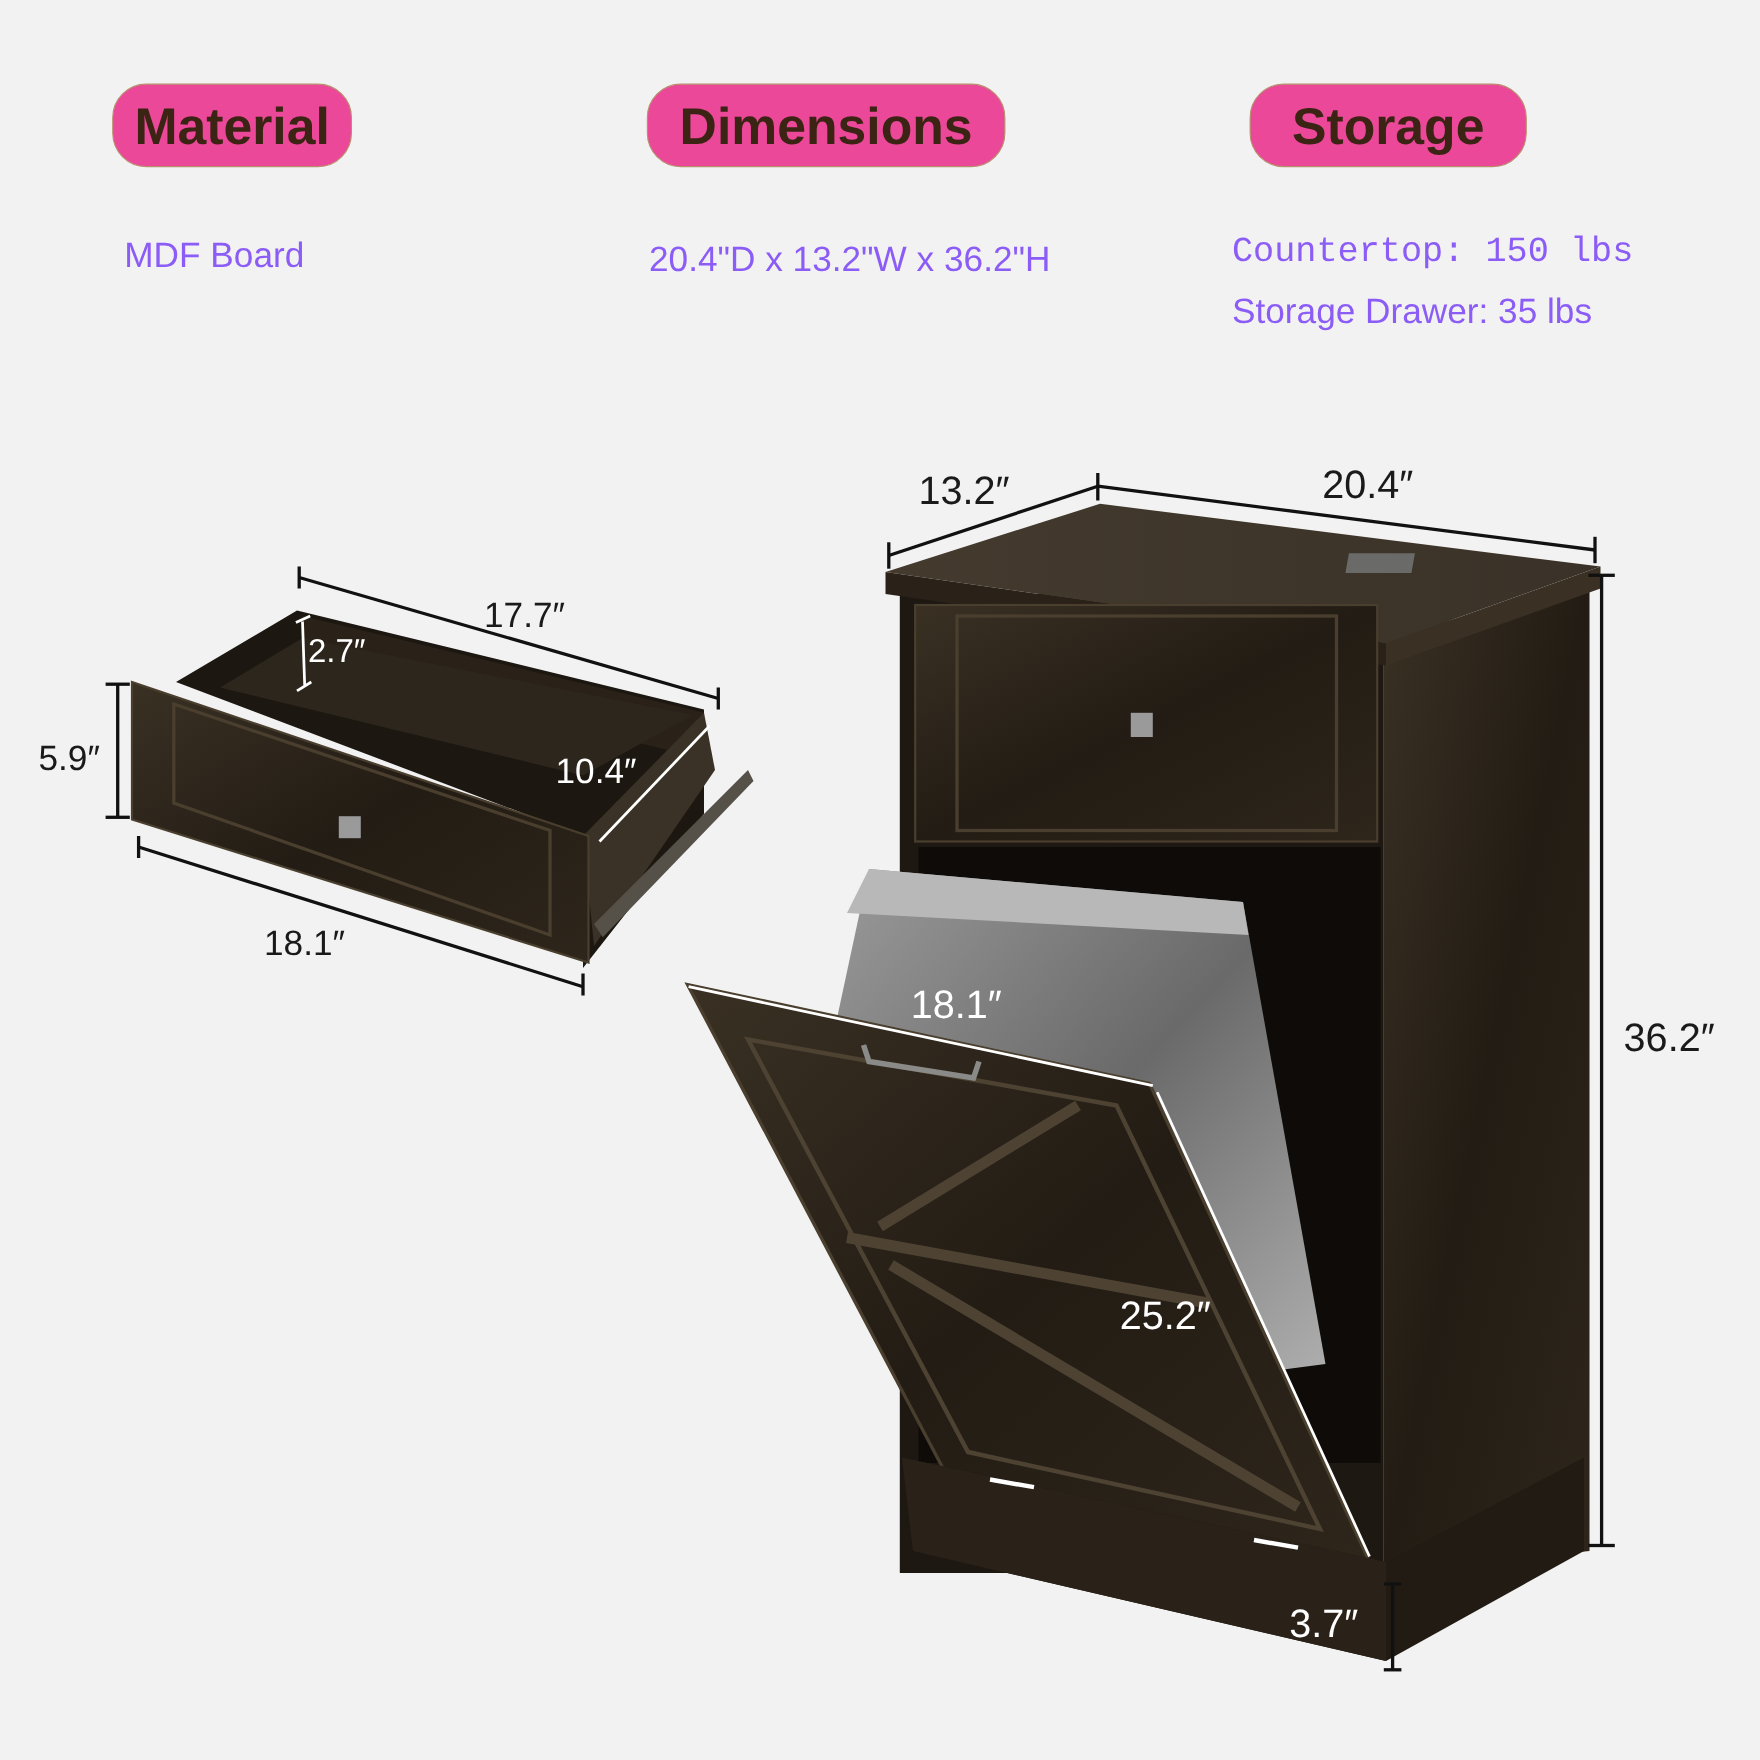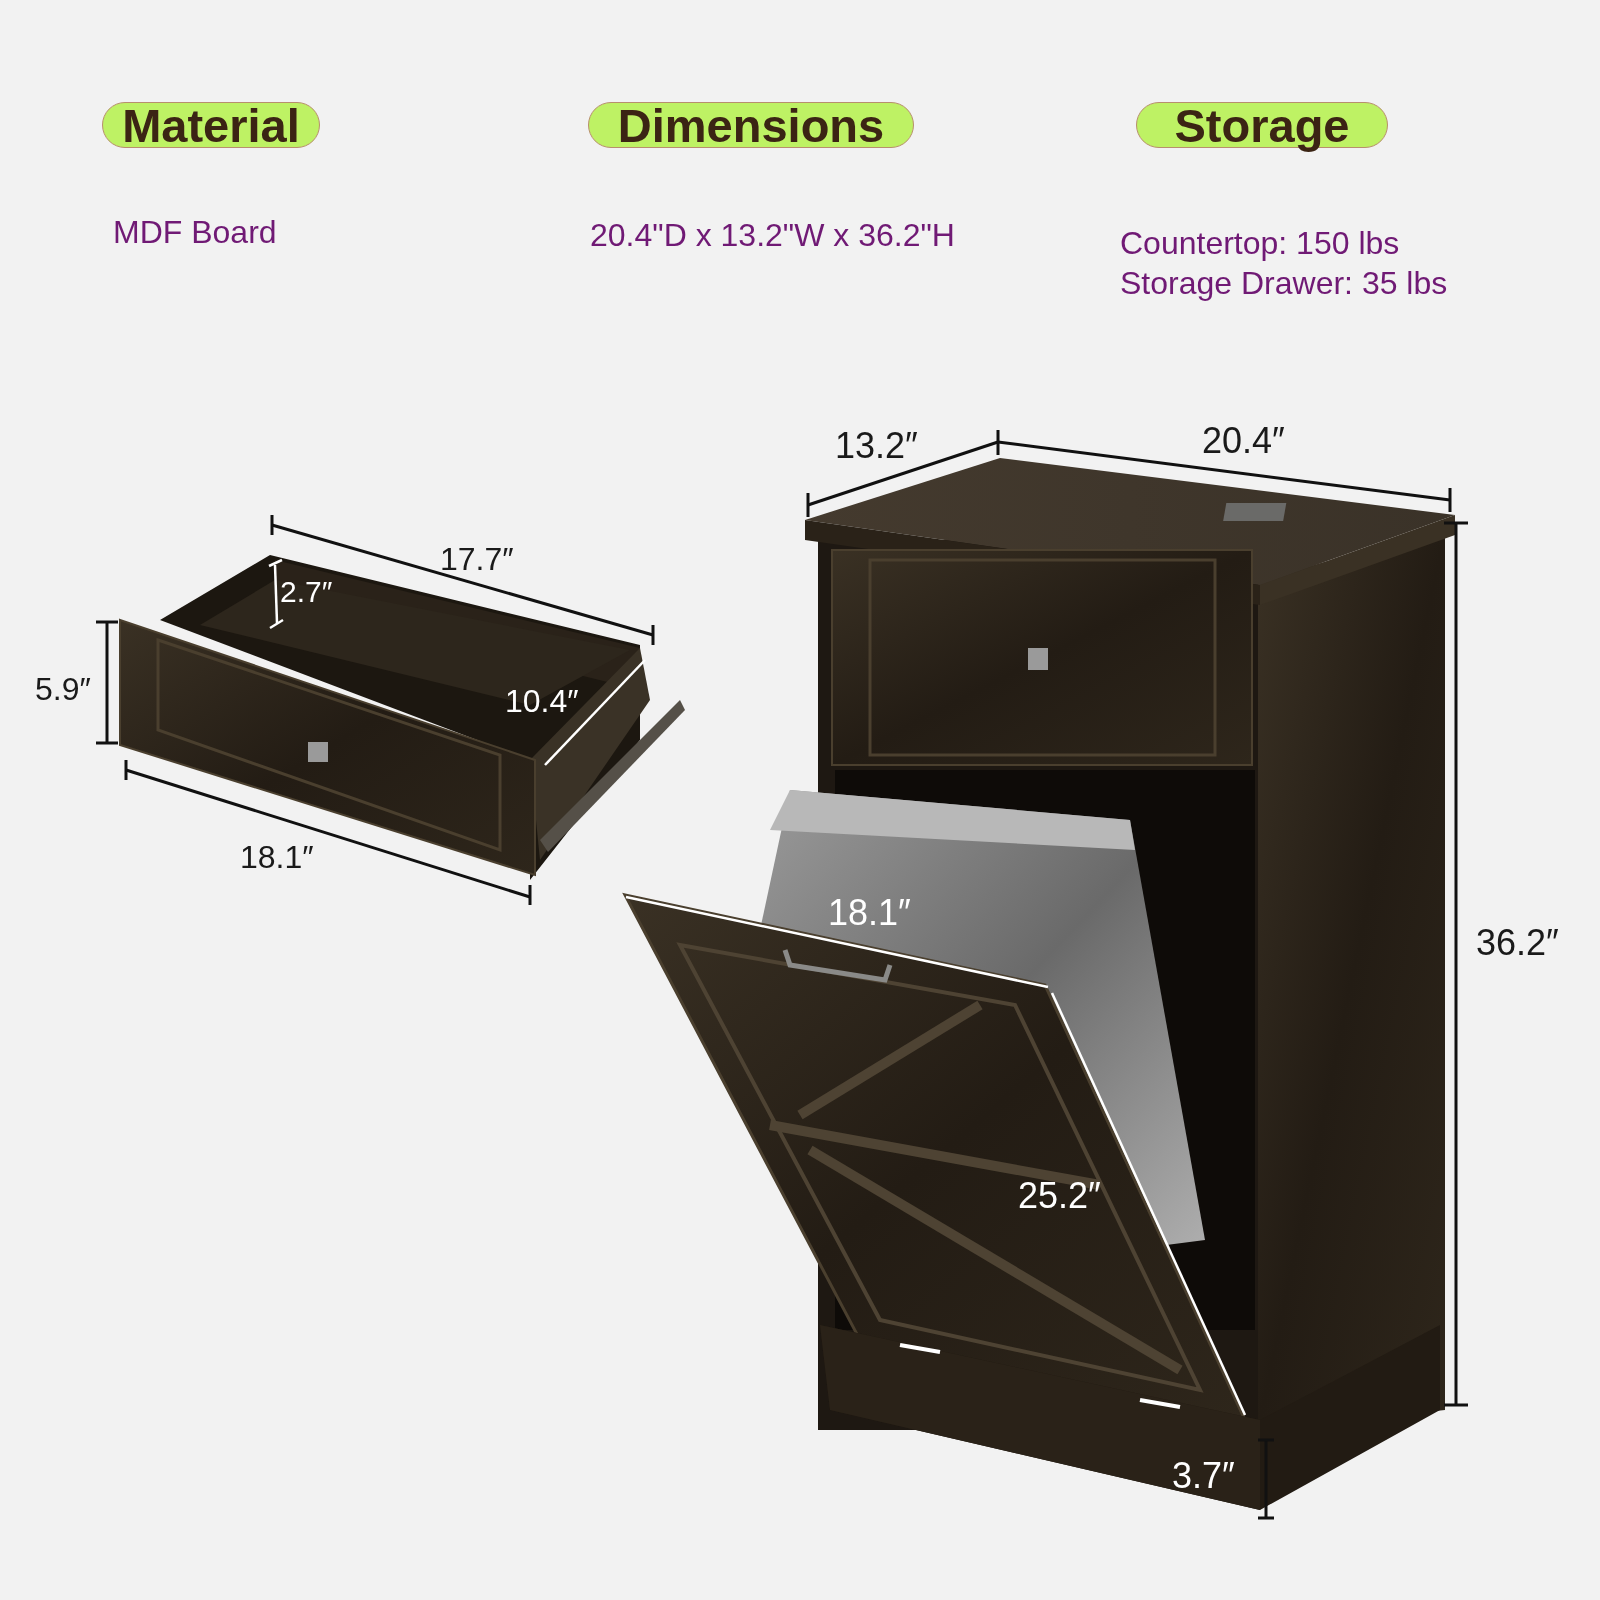--- a/index.html
+++ b/index.html
@@ -1,39 +1,39 @@
 <!DOCTYPE html>
 <html><head>
 <meta charset="utf-8">
 <style>
   html, body { margin:0; padding:0; }
   body { width:1600px; height:1600px; background:#f2f2f2; position:relative; overflow:hidden; font-family:"Liberation Sans", sans-serif; color:#3a2616; }
-  .pill { position:absolute; top:76px; height:46px; background:#bef264; border:1.5px solid #b88f6d; border-radius:31px; box-sizing:border-box; display:flex; align-items:center; justify-content:center; font-weight:bold; font-size:47px; color:#3b2414;margin-top:26px; }
-  .spec { position:absolute; font-size:32px; color:#701a75; line-height:54px; }
+  .pill { position:absolute; top:76px; height:76px; background:#ec4899; border:1.5px solid #b88f6d; border-radius:31px; box-sizing:border-box; display:flex; align-items:center; justify-content:center; font-weight:bold; font-size:47px; color:#3b2414; }
+  .spec { position:absolute; font-size:32px; color:#8b5cf6; line-height:54px; }
   svg { position:absolute; left:0; top:0; }
   .dim { font-family:"Liberation Sans", sans-serif; font-size:36px; }
   .dimw { fill:#ffffff; }
   .dimb { fill:#1a1a1a; }
 </style>
 </head>
 <body>
 
 <div class="pill" style="left:102px;width:218px;">
     <span>Material</span>
   </div>
 <div class="pill" style="left:588px;width:326px;">
     <span>Dimensions</span>
   </div>
 <div class="pill" style="left:1136px;width:252px;">
     <span>Storage</span>
   </div>
 
 <div class="spec" style="left:113px;top:205px;">MDF Board</div>
 <div class="spec" style="left:590px;top:208px;">20.4"D x 13.2"W x 36.2"H</div>
-<div class="spec" style="left:1120px;top:216px;">Countertop: 150 lbs</div>
+<div class="spec" style="left:1120px;top:202px;font-family:Liberation Mono, monospace;">Countertop: 150 lbs</div>
 <div class="spec" style="left:1120px;top:256px;text-align:right;">Storage Drawer: 35 lbs</div>
 
 <svg width="1600" height="1600" viewBox="0 0 1600 1600">
   <defs>
     <linearGradient id="wood" x1="0" y1="0" x2="1" y2="1">
       <stop offset="0" stop-color="#3a3124"></stop>
       <stop offset="0.5" stop-color="#231c14"></stop>
       <stop offset="1" stop-color="#2e261b"></stop>
     </linearGradient>
     <linearGradient id="top" x1="0" y1="0" x2="1" y2="0">

